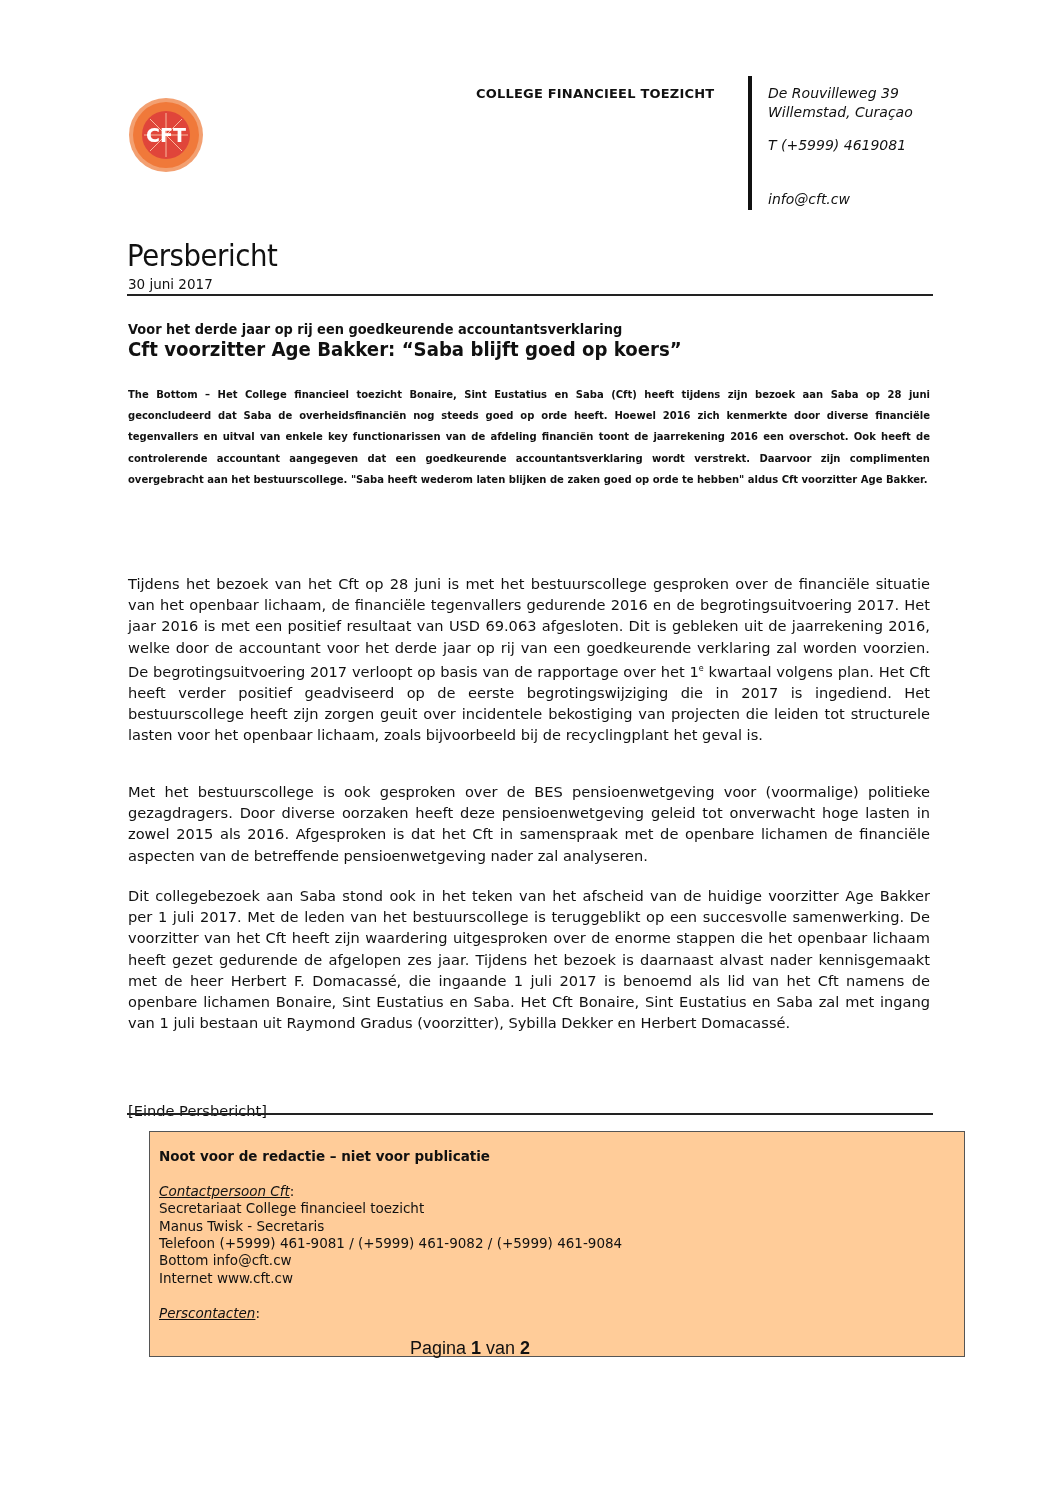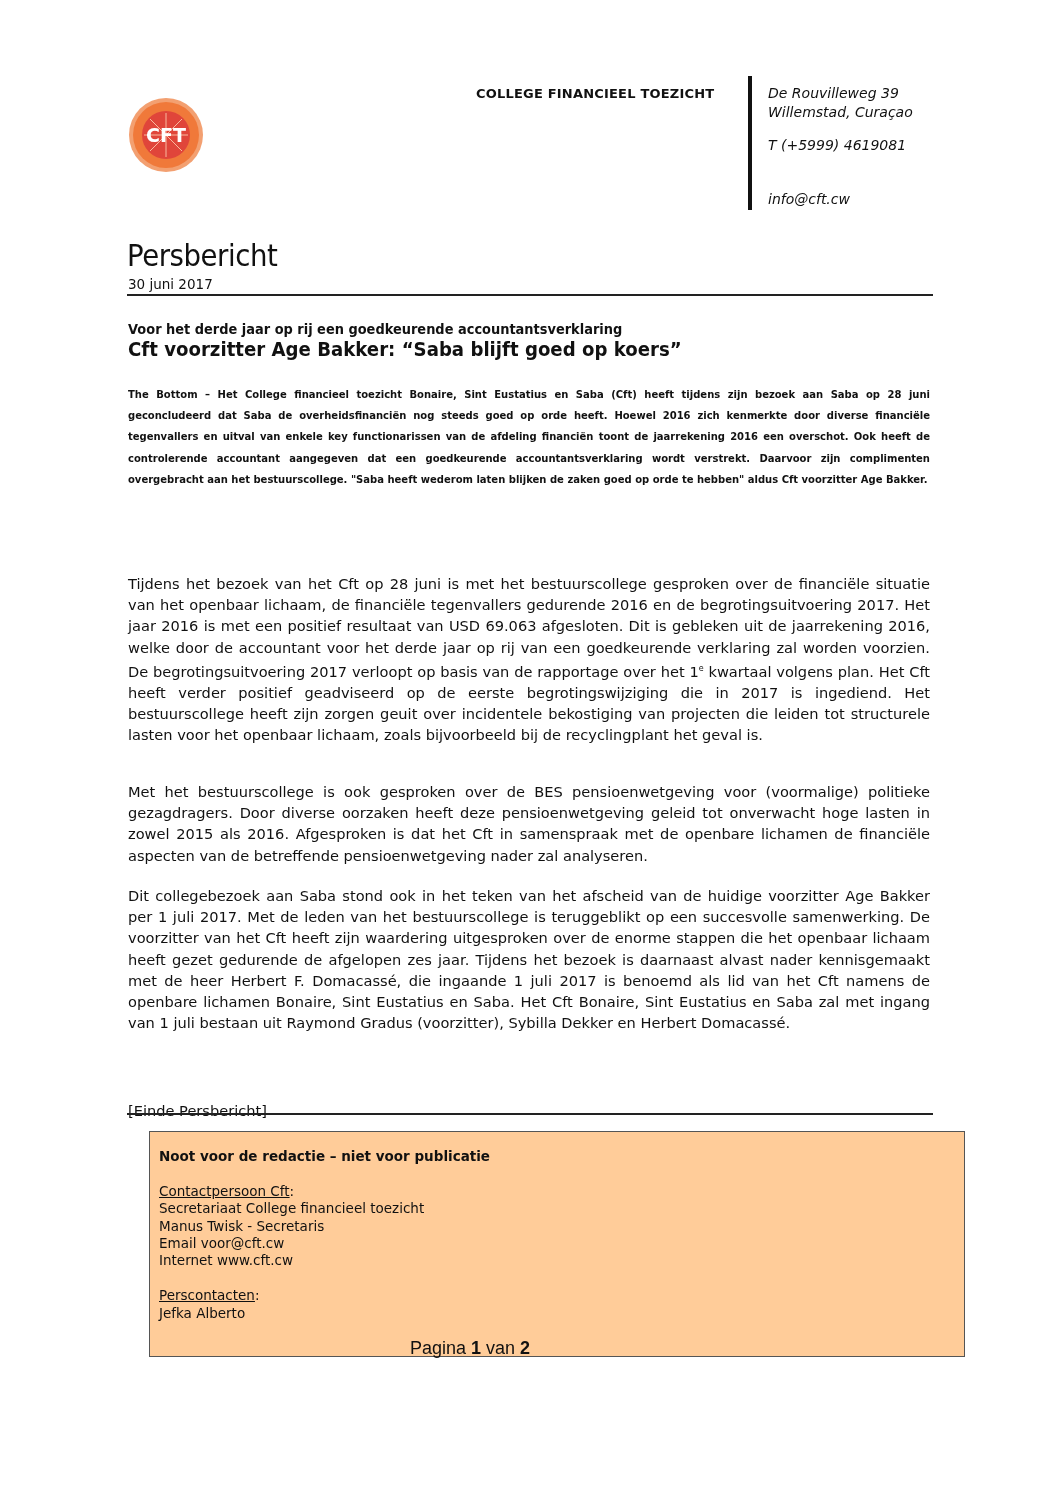--- a/index.html
+++ b/index.html
@@ -40,21 +40,21 @@
   .para-3 { top: 885px; }
   .para-end { top: 1100px; text-align: left; }
   .para sup { font-size: 8px; }
 
   
   .note-box { position: absolute; left: 128px; top: 1131px; width: 816px; height: 226px;
               background: #ffcc99; border: 1px solid #555; box-sizing: border-box;
               padding: 16px 9px; font-size: 13.5px; line-height: 17.4px; margin-left: 21px; }
   .note-box .line { white-space: nowrap; min-height: 17.4px; }
   .note-title { font-weight: bold; }
-  .u { text-decoration: underline; }
+  .u { text-decoration: underline; font-style: italic; }
 
   .page-footer { position: absolute; left: 0; width: 940px; top: 1338px; text-align: center;
                  font-size: 18px; font-family: "Liberation Sans", sans-serif; }
   .page-footer b { font-weight: bold; }
 </style>
 </head>
 <body>
 
 <div class="page">
 
@@ -94,21 +94,21 @@
   <p class="para para-end">[Einde Persbericht]</p>
 
   <div class="rule rule2"></div>
 
   <div class="note-box">
     <div class="line note-title">Noot voor de redactie – niet voor publicatie</div>
     <div class="line"></div>
     <div class="line"><span class="u">Contactpersoon Cft</span>:</div>
     <div class="line">Secretariaat College financieel toezicht</div>
     <div class="line">Manus Twisk - Secretaris</div>
-    <div class="line">Email voor@cft.cw</div>
+    <div class="line">Telefoon (+5999) 461-9081 / (+5999) 461-9082 / (+5999) 461-9084</div>
+    <div class="line">Bottom info@cft.cw</div>
     <div class="line">Internet www.cft.cw</div>
     <div class="line"></div>
     <div class="line"><span class="u">Perscontacten</span>:</div>
-    <div class="line">Jefka Alberto</div>
   </div>
 
   <div class="page-footer"><span>Pagina </span><b>1</b><span> van </span><b>2</b></div>
 </div>
 
 </body></html>

